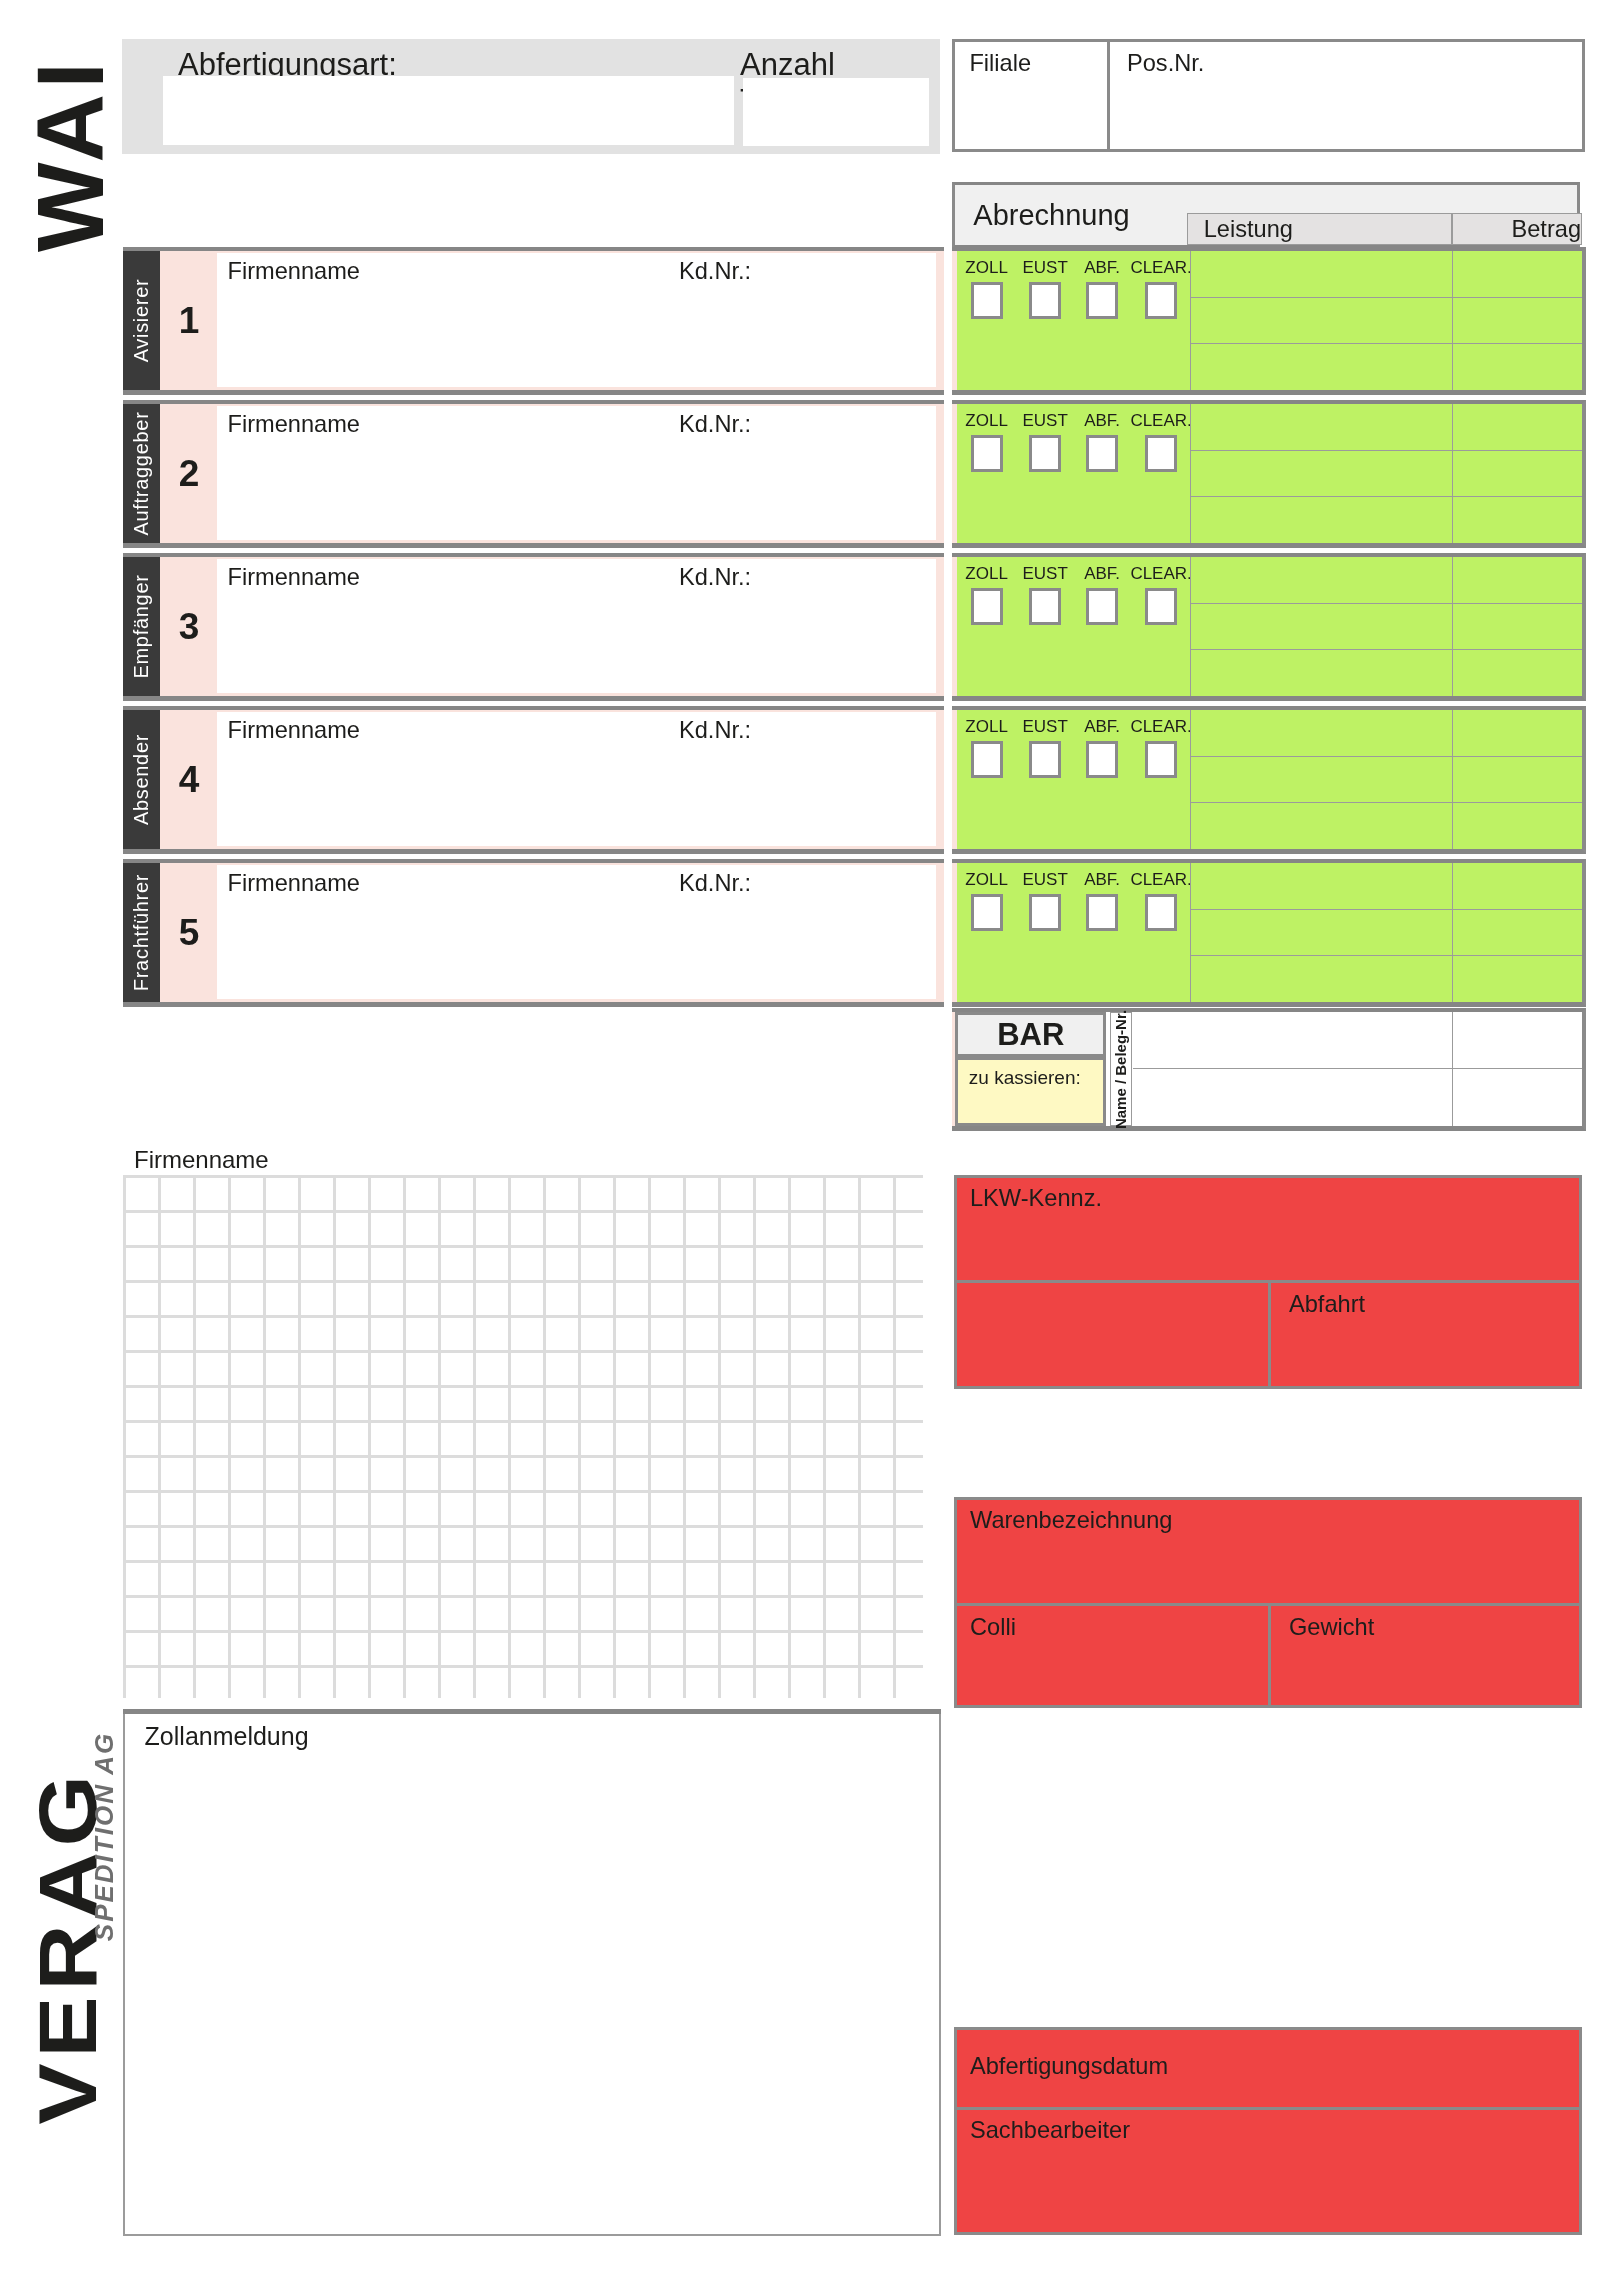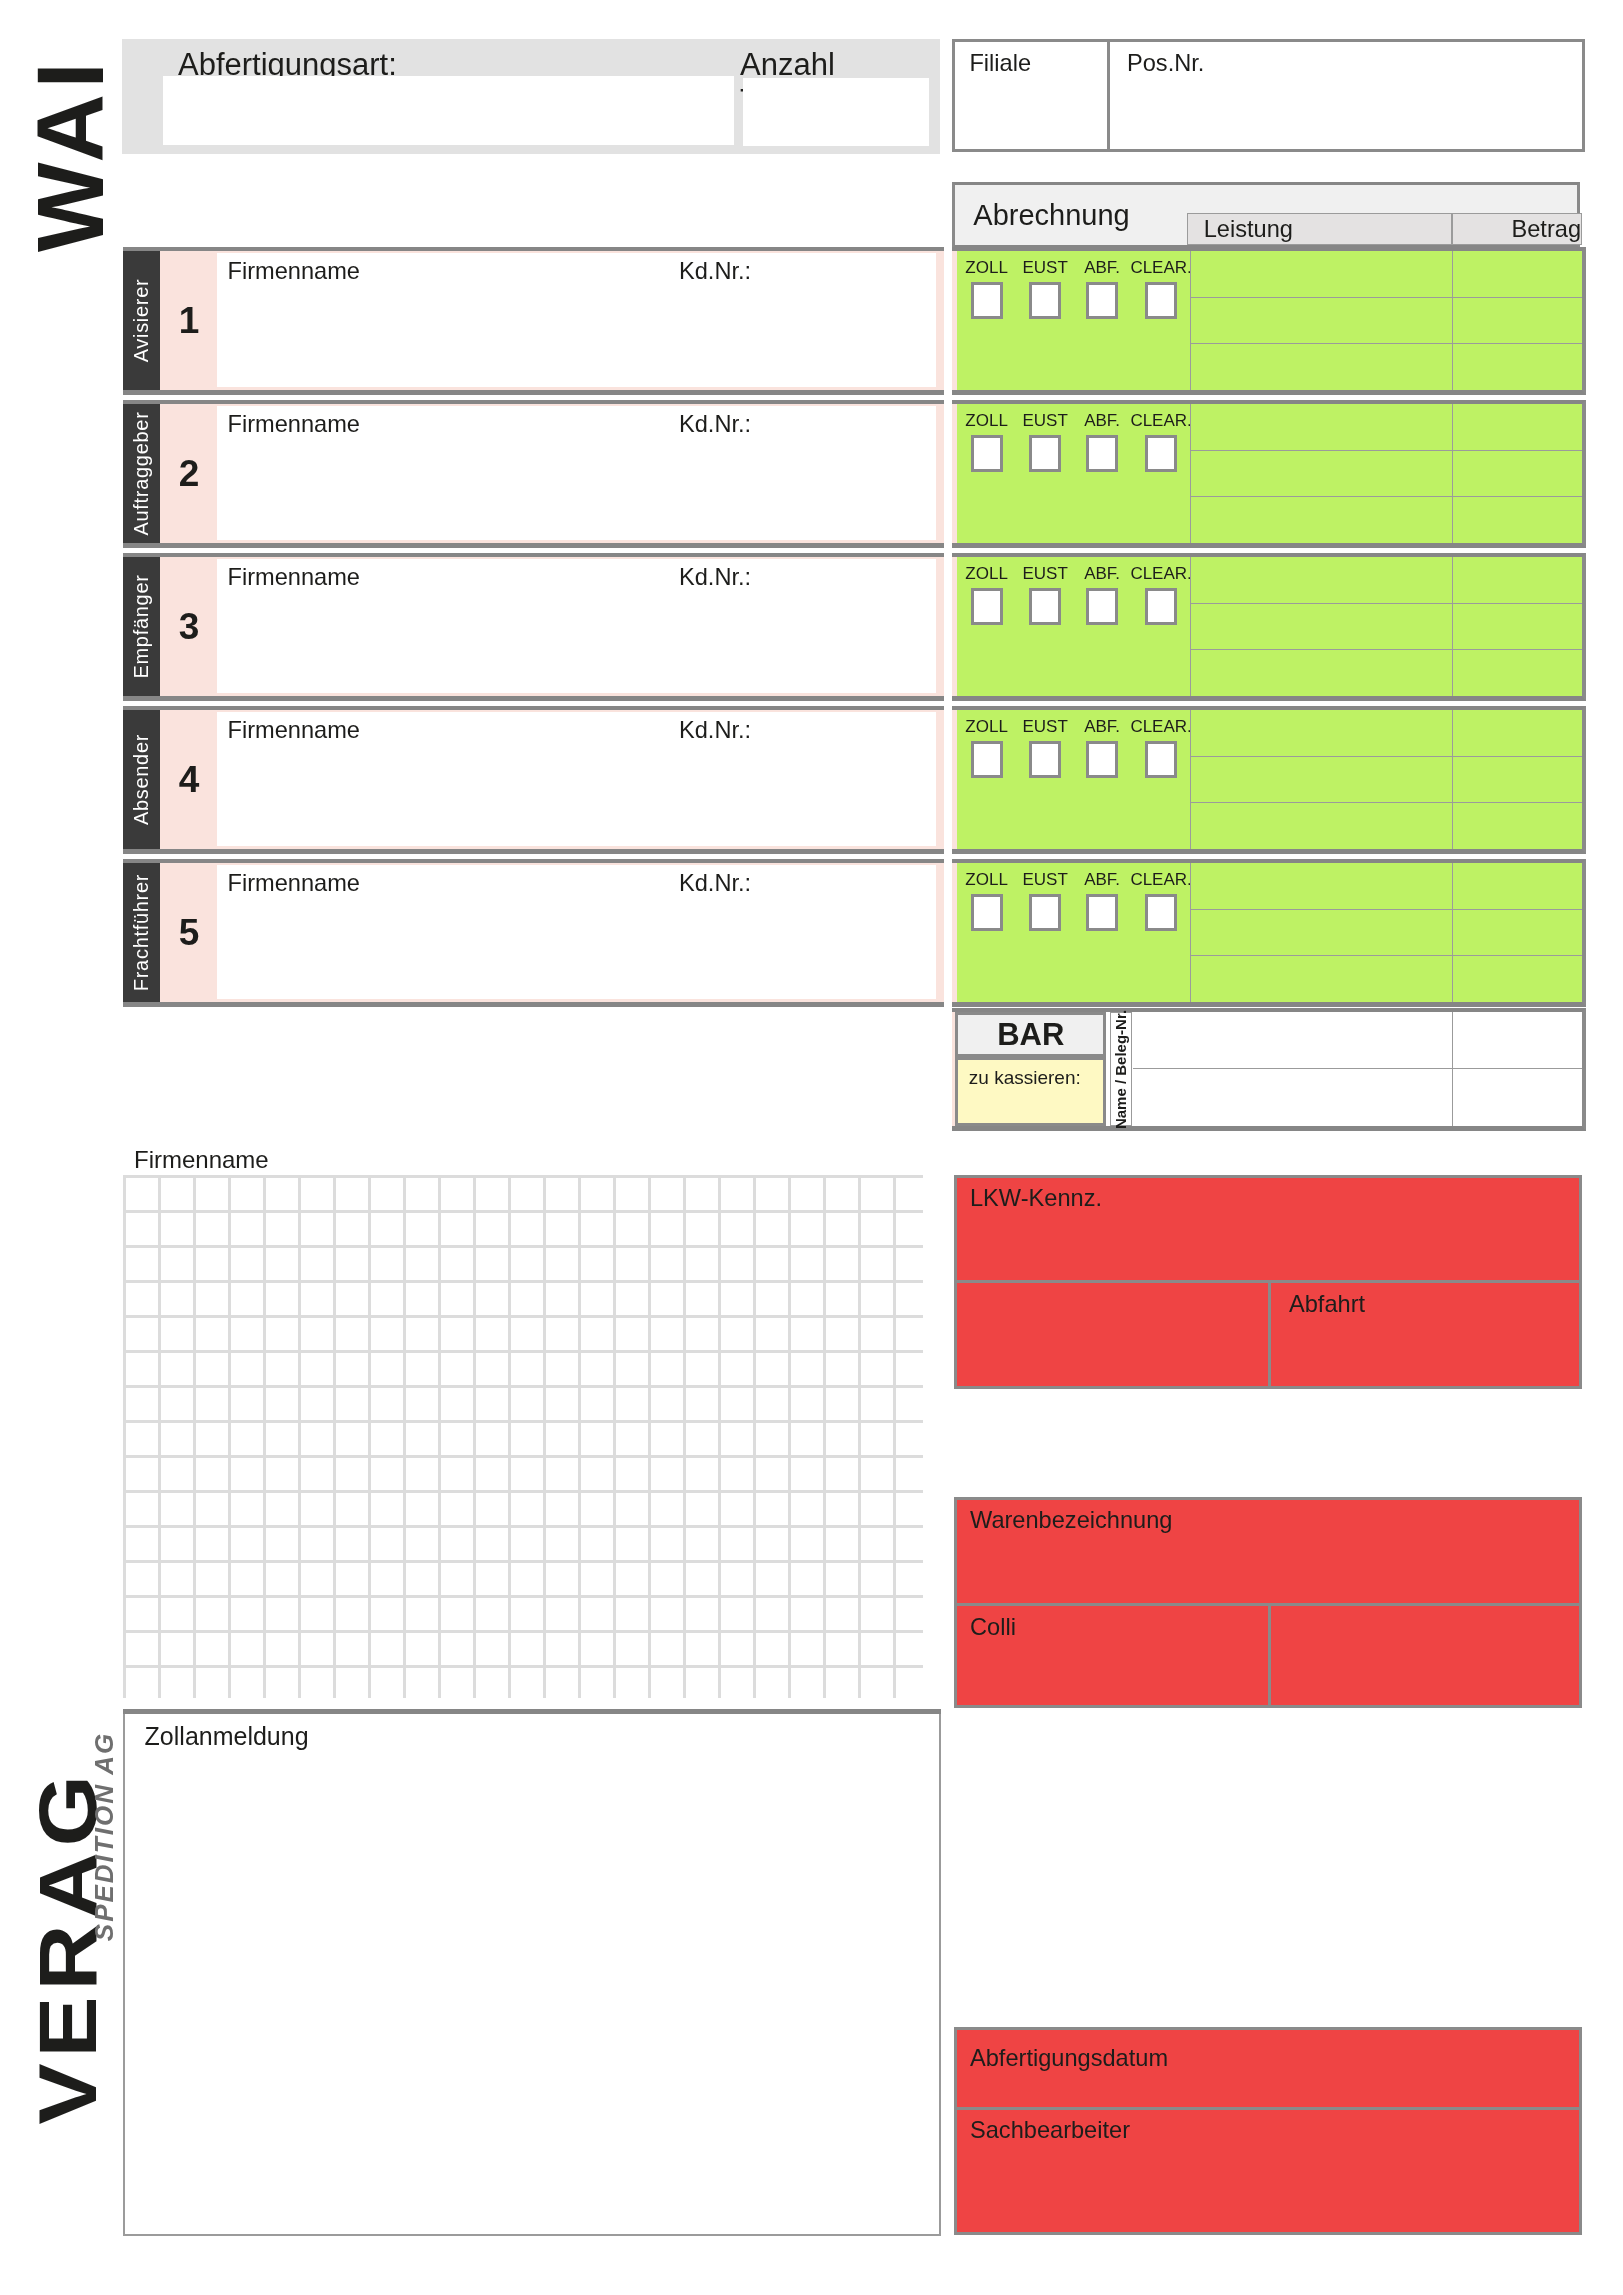--- a/index.html
+++ b/index.html
@@ -396,30 +396,33 @@
 
   <div class="abs info-card" style="top:1497px;height:205px;">
     <div class="hdiv" style="top:103px;"></div>
     <div class="vdiv" style="left:311px;top:106px;"></div>
     <div class="abs" style="left:0;top:0;width:100%;height:103px;">
       <span class="abs boxlabel" style="left:13px;top:6.5px;">Warenbezeichnung</span>
     </div>
     <div class="abs" style="left:0;top:106px;width:311px;bottom:0;">
       <span class="abs boxlabel" style="left:13px;top:7.9px;">Colli</span>
     </div>
+    <div class="abs" style="left:315px;top:106px;right:0;bottom:0;">
+      <span class="abs boxlabel" style="left:17px;top:7.9px;">Gewicht</span>
+    </div>
   </div>
 
   <div class="abs zbar"></div>
   <div class="abs zbox">
     <span class="abs" style="left:19.6px;top:7.9px;font-size:25px;">Zollanmeldung</span>
   </div>
 
   <div class="abs info-card" style="top:2027px;height:202px;">
     <div class="hdiv" style="top:77px;"></div>
-    <div class="abs" style="left:0;top:8px;width:100%;height:77px;">
+    <div class="abs" style="left:0;top:16px;width:100%;height:77px;">
       <span class="abs boxlabel" style="left:13px;top:6.5px;">Abfertigungsdatum</span>
     </div>
     <div class="abs" style="left:0;top:80px;width:100%;bottom:0;">
       <span class="abs boxlabel" style="left:13px;top:6.5px;">Sachbearbeiter</span>
     </div>
   </div>
 
   <div class="abs vwrap verag">
     <span class="vtext">VERAG</span>
   </div>

